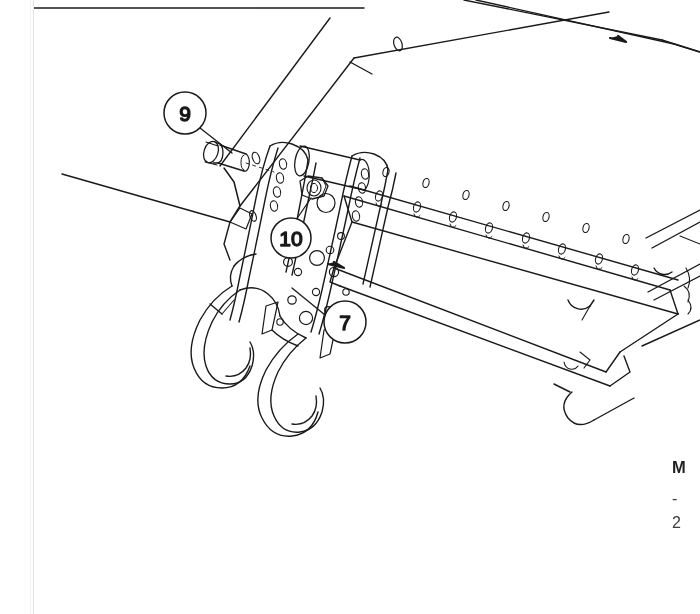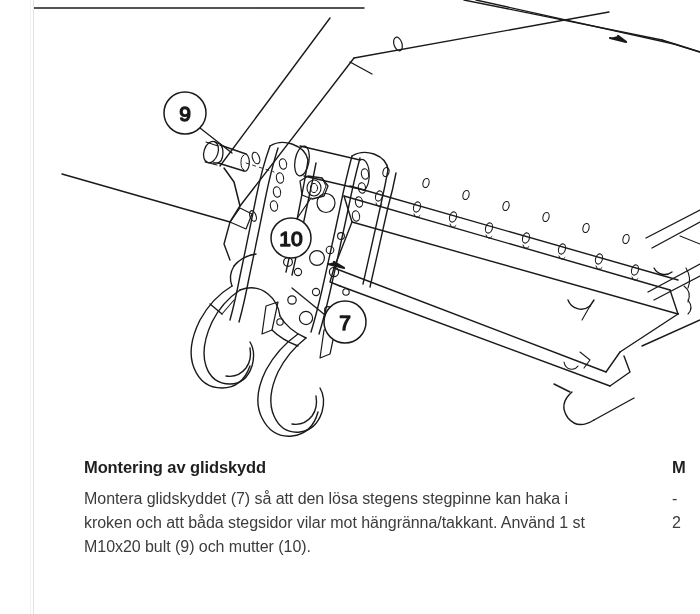--- a/index.html
+++ b/index.html
@@ -308,24 +308,20 @@
           <text x="257" y="246" text-anchor="middle" class="callout-text">10</text>
 
           <circle cx="311" cy="322" r="21" fill="#ffffff" stroke="#1a1a1a" stroke-width="1.5"></circle>
           <text x="311" y="330" text-anchor="middle" class="callout-text">7</text>
         </g>
 
       </g>
     </svg>
   </div>
 
-  <div class="caption-block">
-    <p class="caption-title">Montering av glidskydd</p>
-    <p class="caption-body">Montera glidskyddet (7) så att den lösa stegens stegpinne kan haka i kroken och att båda stegsidor vilar mot hängränna/takkant. Använd 1 st M10x20 bult (9) och mutter (10).</p>
-  </div>
 
   <div class="next-col">
     <p class="nc-title">M</p>
     <p class="nc-body">-</p>
     <p class="nc-body">2</p>
   </div>
 
 </div>
 
 </body></html>

